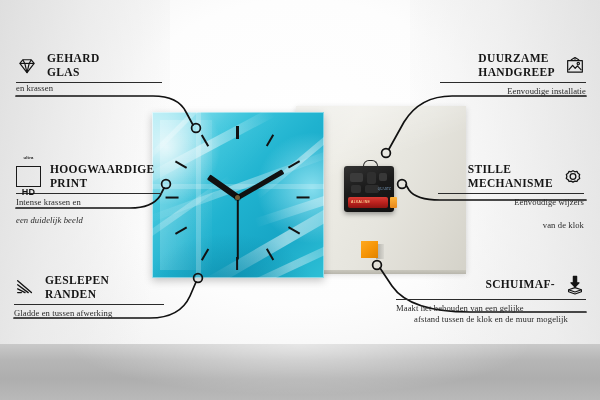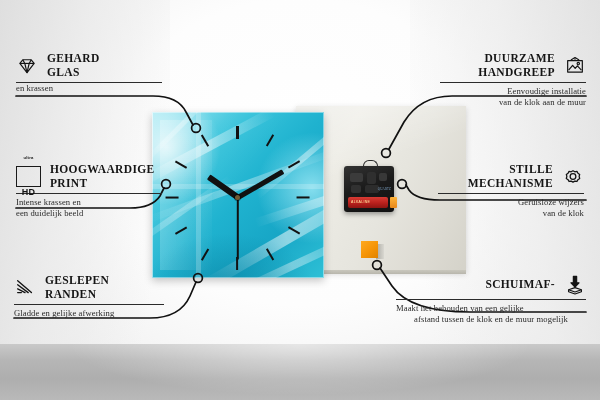--- a/index.html
+++ b/index.html
@@ -156,21 +156,21 @@
   .feat .ttl{
     font-size:11.5px;font-weight:bold;color:#151515;letter-spacing:.35px;
     line-height:13.5px;text-transform:uppercase;
   }
   .feat .rule{height:1px;background:#2b2b2b;margin-top:3px;}
   .feat .sub{
     font-size:8.6px;color:#2a2a2a;line-height:11px;margin-top:3px;letter-spacing:.1px;
   }
   .feat.left .head{justify-content:flex-start;}
   .feat.right .head{justify-content:flex-end;}
-  .feat.right .ttl{text-align:right;}
+  .feat.right .ttl{text-align:left;}
   .feat.right .sub{text-align:right;}
   .ico{width:22px;height:22px;flex:0 0 22px;display:block;}
   .hd-badge{
     width:23px;height:19px;border:1.4px solid #1a1a1a;flex:0 0 23px;
     display:flex;flex-direction:column;align-items:center;justify-content:center;
     font-family:"Liberation Sans",sans-serif;line-height:1;gap:28px;
   }
   .hd-badge .u{font-size:4.2px;font-weight:bold;letter-spacing:.2px;color:#111;}
   .hd-badge .h{font-size:9px;font-weight:bold;letter-spacing:.2px;color:#111;margin-top:.5px;}
 </style>
@@ -293,79 +293,78 @@
         <span class="u">ultra</span>
         <span class="h">HD</span>
       </div>
       <div>
         <div class="ttl">HOOGWAARDIGE</div>
         <div class="ttl">PRINT</div>
       </div>
     </div>
     <div class="rule" style="width:146px;"></div>
     <div class="sub">Intense krassen en</div>
-    <div class="sub" style="margin-top:0;">een duidelijk beeld</div>
+    <div class="sub" style="margin-top:7px;font-style:italic;">een duidelijk beeld</div>
   </div>
 
   <div class="feat left" style="left:14px;top:274px;width:150px;">
     <div class="head">
       <svg class="ico" viewBox="0 0 24 24">
         <g stroke="#141414" stroke-width="1.5" stroke-linecap="round">
           <path d="M4 4 L19 17"></path>
             <path d="M4 8.5 L15.5 17"></path>
           <path d="M4 13 L12 17"></path>
             <path d="M4 17 L8 17"></path>
         </g>
       </svg>
       <div>
         <div class="ttl">GESLEPEN</div>
         <div class="ttl">RANDEN</div>
       </div>
     </div>
     <div class="rule" style="width:150px;"></div>
-    <div class="sub">Gladde en gelijke afwerking</div>
+    <div class="sub">Gladde en tussen afwerking</div>
   </div>
 
   <div class="feat right" style="left:440px;top:52px;width:146px;">
     <div class="head">
       <div>
         <div class="ttl">DUURZAME</div>
         <div class="ttl">HANDGREEP</div>
       </div>
       <svg class="ico" viewBox="0 0 24 24">
         <g fill="none" stroke="#141414" stroke-width="1.3" stroke-linejoin="round">
           <path d="M7.5 5.5 L12 2.8 L16.5 5.5"></path>
           <circle cx="12" cy="4.4" r="0.9" fill="#141414" stroke="none"></circle>
           <rect x="4" y="6.2" width="16" height="12.4"></rect>
           <path d="M5 16.6 L9.4 11.2 L12.2 14.6 L14.6 11.8 L19 16.6"></path>
           <circle cx="15.6" cy="9.4" r="1.3"></circle>
         </g>
       </svg>
     </div>
     <div class="rule" style="width:146px;"></div>
     <div class="sub">Eenvoudige installatie</div>
-    <div class="sub" style="margin-top:0;">van de klok aan de muur</div>
   </div>
 
   <div class="feat right" style="left:438px;top:163px;width:146px;">
     <div class="head">
       <div>
         <div class="ttl">STILLE</div>
         <div class="ttl">MECHANISME</div>
       </div>
       <svg class="ico" viewBox="0 0 24 24">
         <g fill="none" stroke="#141414" stroke-width="1.4" stroke-linejoin="round">
           <path d="M12 3.2 L14 4.3 L16.3 3.9 L17.4 5.9 L19.3 7.2 L18.7 9.4 L19.3 11.6 L17.4 12.9 L16.3 14.9 L14 14.5 L12 15.6 L10 14.5 L7.7 14.9 L6.6 12.9 L4.7 11.6 L5.3 9.4 L4.7 7.2 L6.6 5.9 L7.7 3.9 L10 4.3 Z" transform="translate(0,2)"></path>
           <circle cx="12" cy="11.4" r="3.1"></circle>
         </g>
       </svg>
     </div>
     <div class="rule" style="width:146px;"></div>
-    <div class="sub">Geruisloze wijzers</div>
-    <div class="sub" style="margin-top:0;">van de klok</div>
+    <div class="sub">Eenvoudige wijzers</div>
+    <div class="sub" style="margin-top:12px;">van de klok</div>
   </div>
 
   <div class="feat right" style="left:396px;top:274px;width:190px;">
     <div class="head">
       <div>
         <div class="ttl">SCHUIMAF-</div>
       </div>
       <svg class="ico" viewBox="0 0 24 24">
         <g fill="none" stroke="#141414" stroke-width="1.3" stroke-linejoin="round">
           <path d="M10.2 2.6 L13.8 2.6 L13.8 9.6 L16.4 9.6 L12 14.4 L7.6 9.6 L10.2 9.6 Z" fill="#141414"></path>

